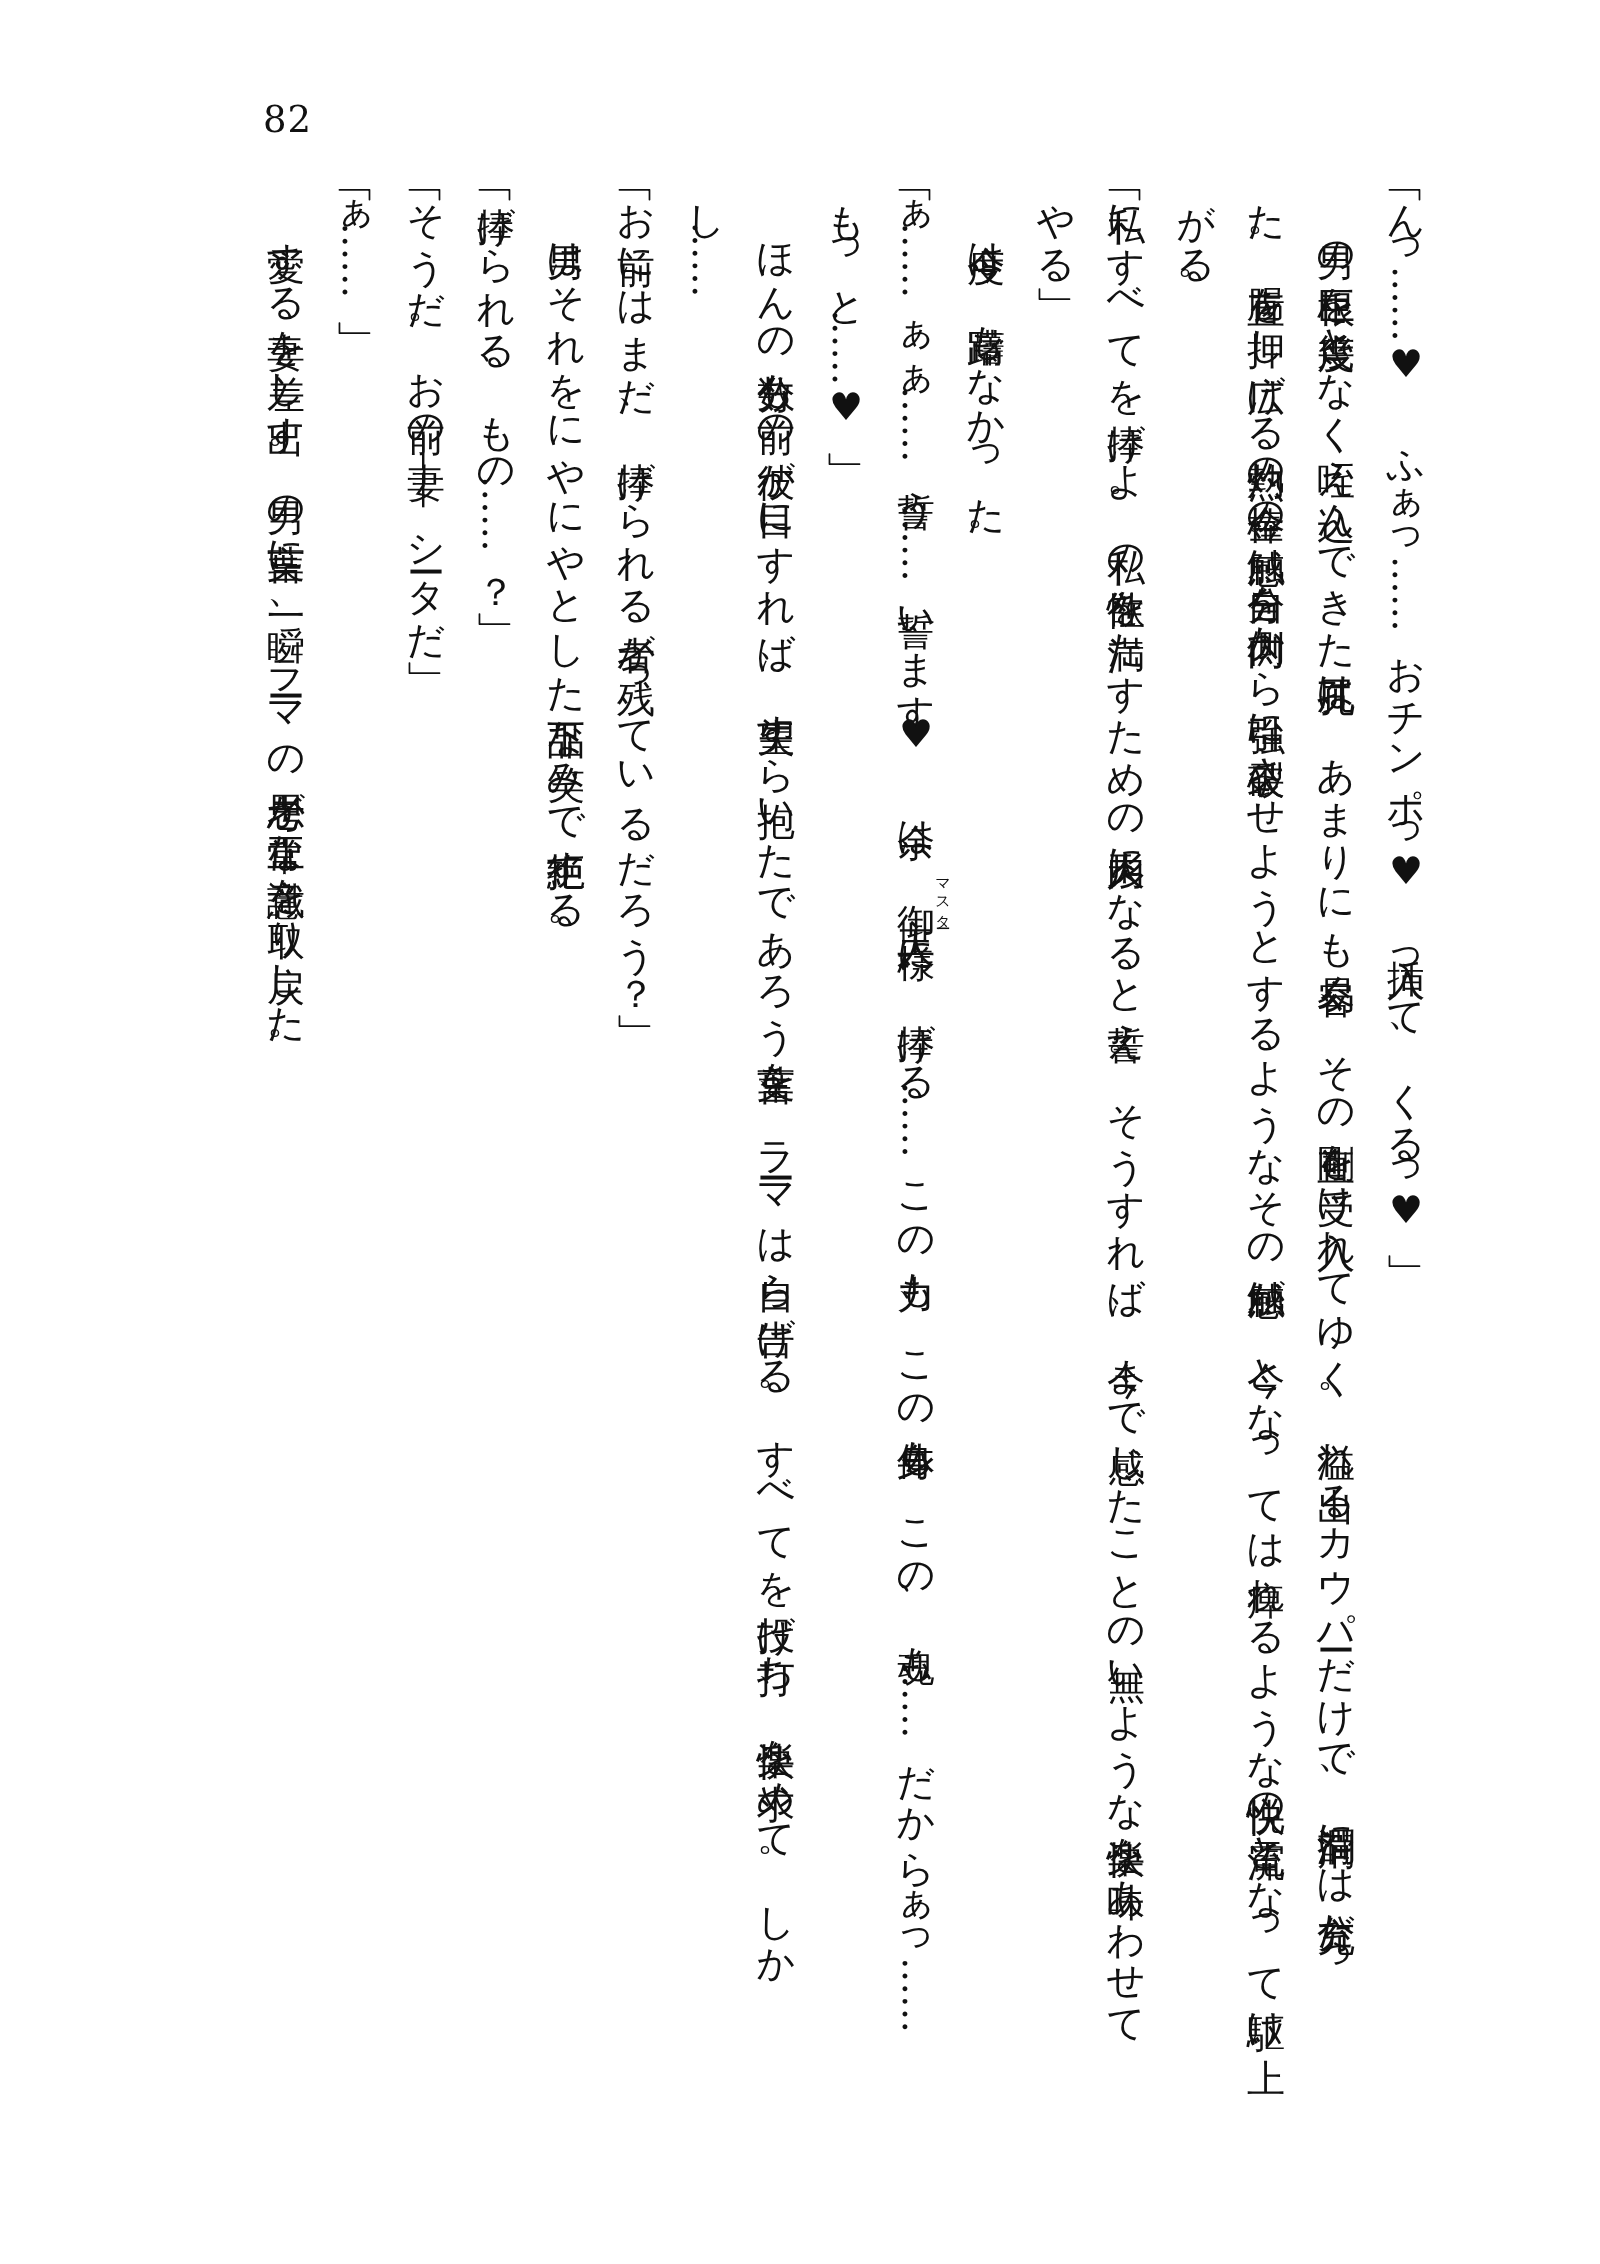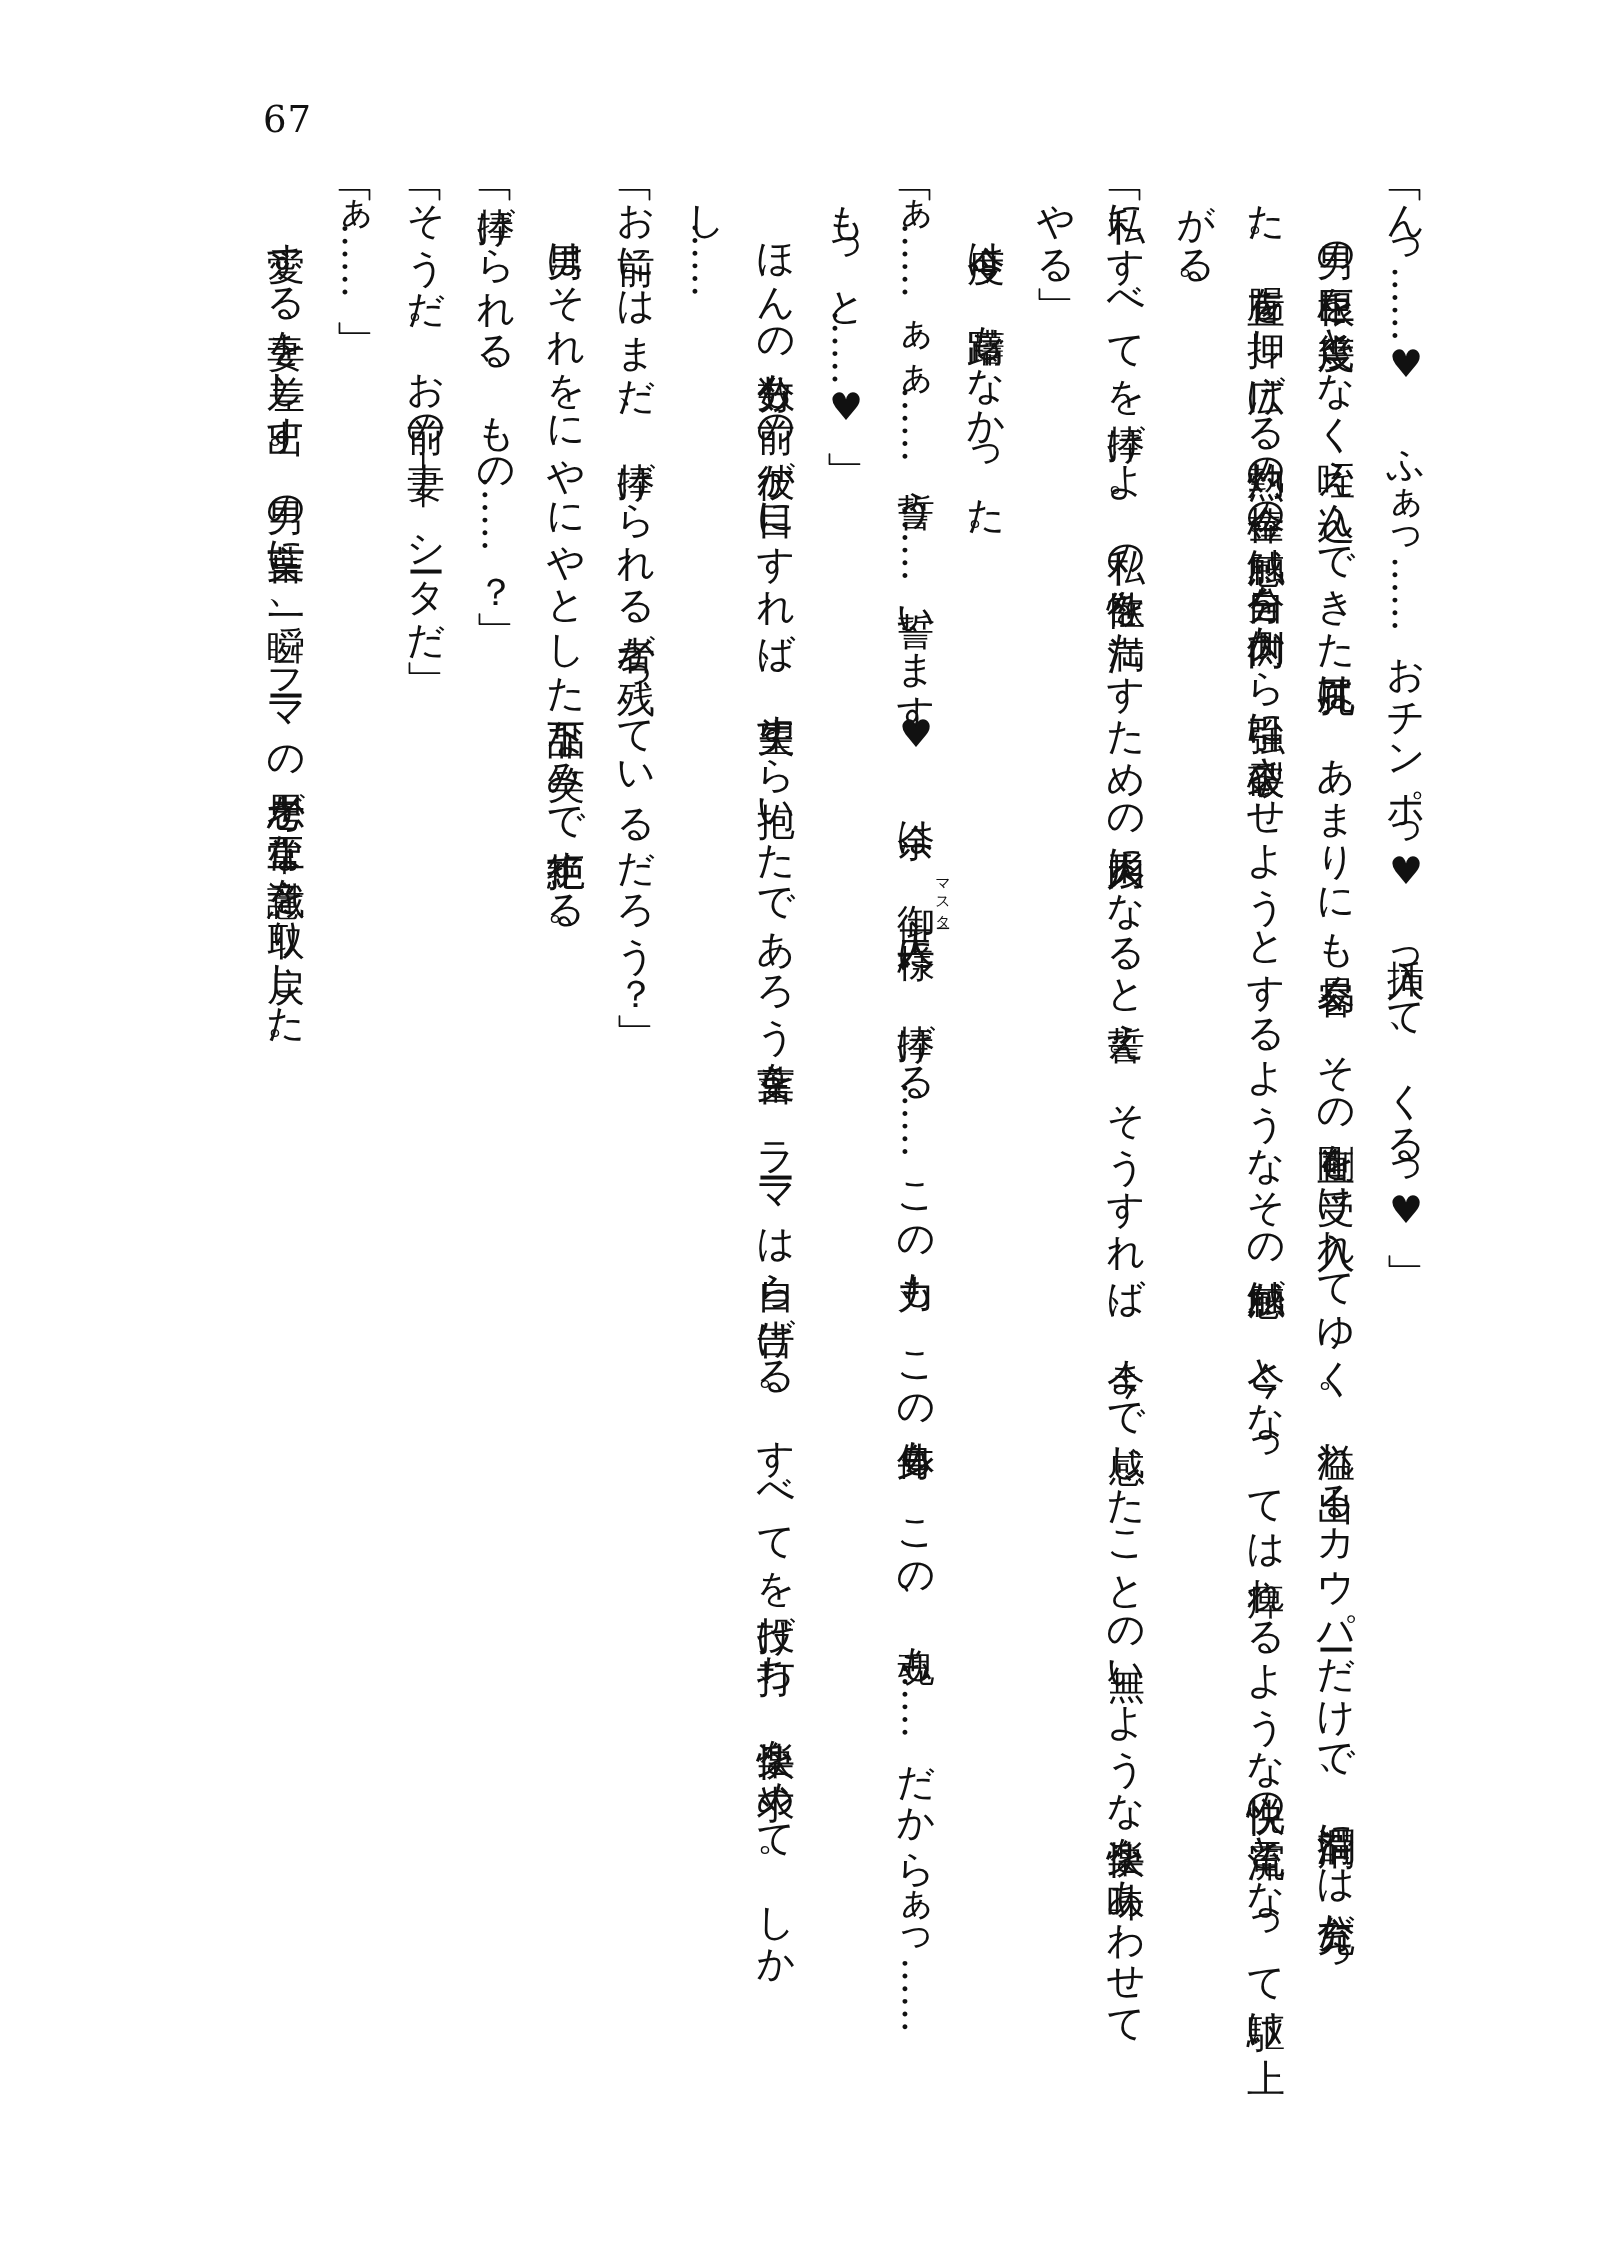--- a/index.html
+++ b/index.html
@@ -58,21 +58,21 @@
   rt {
     font-size: 15px;
     letter-spacing: 0;
     color: #111111;
   }
 </style>
 </head>
 <body>
 
 <div class="page">
-  <div class="page-number">67</div>
+  <div class="page-number">82</div>
   <div class="text-block" id="text-block">
       <p>「んっ……<span class="heart">♥</span>　ふぁっ……おチンポっ<span class="heart">♥</span>　挿入って、くるっ<span class="heart">♥</span>」</p>
       <p class="indent">男の巨根を幾度となく咥え込んできた尻孔は、あまりにも容易く、その剛直を受け入れてゆく。溢れ出るカウパーだけで、潤滑剤には充分だった。直腸を押し広げる灼熱の金棒の感触。自分を内側から強引に破裂させようとするようなその感触が、今となっては痺れるような快悦の電流となって駆け上がる。</p>
       <p>「私にすべてを捧げよ。私の性欲を満たすための肉人形になると誓え。そうすれば、今まで感じたことの無いような快楽を味あわせてやる」</p>
       <p class="indent">今度は、躊躇もなかった。</p>
       <p>「ぁ……ぁぁ……誓う……誓います<span class="heart">♥</span>　余は、<ruby>御主人様<rt>マスター</rt></ruby>に、捧げる……この力も、この身体も、この、魂も……だからぁっ……もっと……<span class="heart">♥</span>」</p>
       <p class="indent">ほんの数分も前の彼が目にすれば、失望すら抱いたであろう言葉を、ラーマは自ら告げる。すべてを投げ打ち、快楽を求めて。しかし……</p>
       <p>「お前にはまだ、捧げられる者が残っているだろう？」</p>
       <p class="indent">男はそれをにやにやとした下品な笑みで拒絶する。</p>
       <p>「捧げられる、もの……？」</p>

